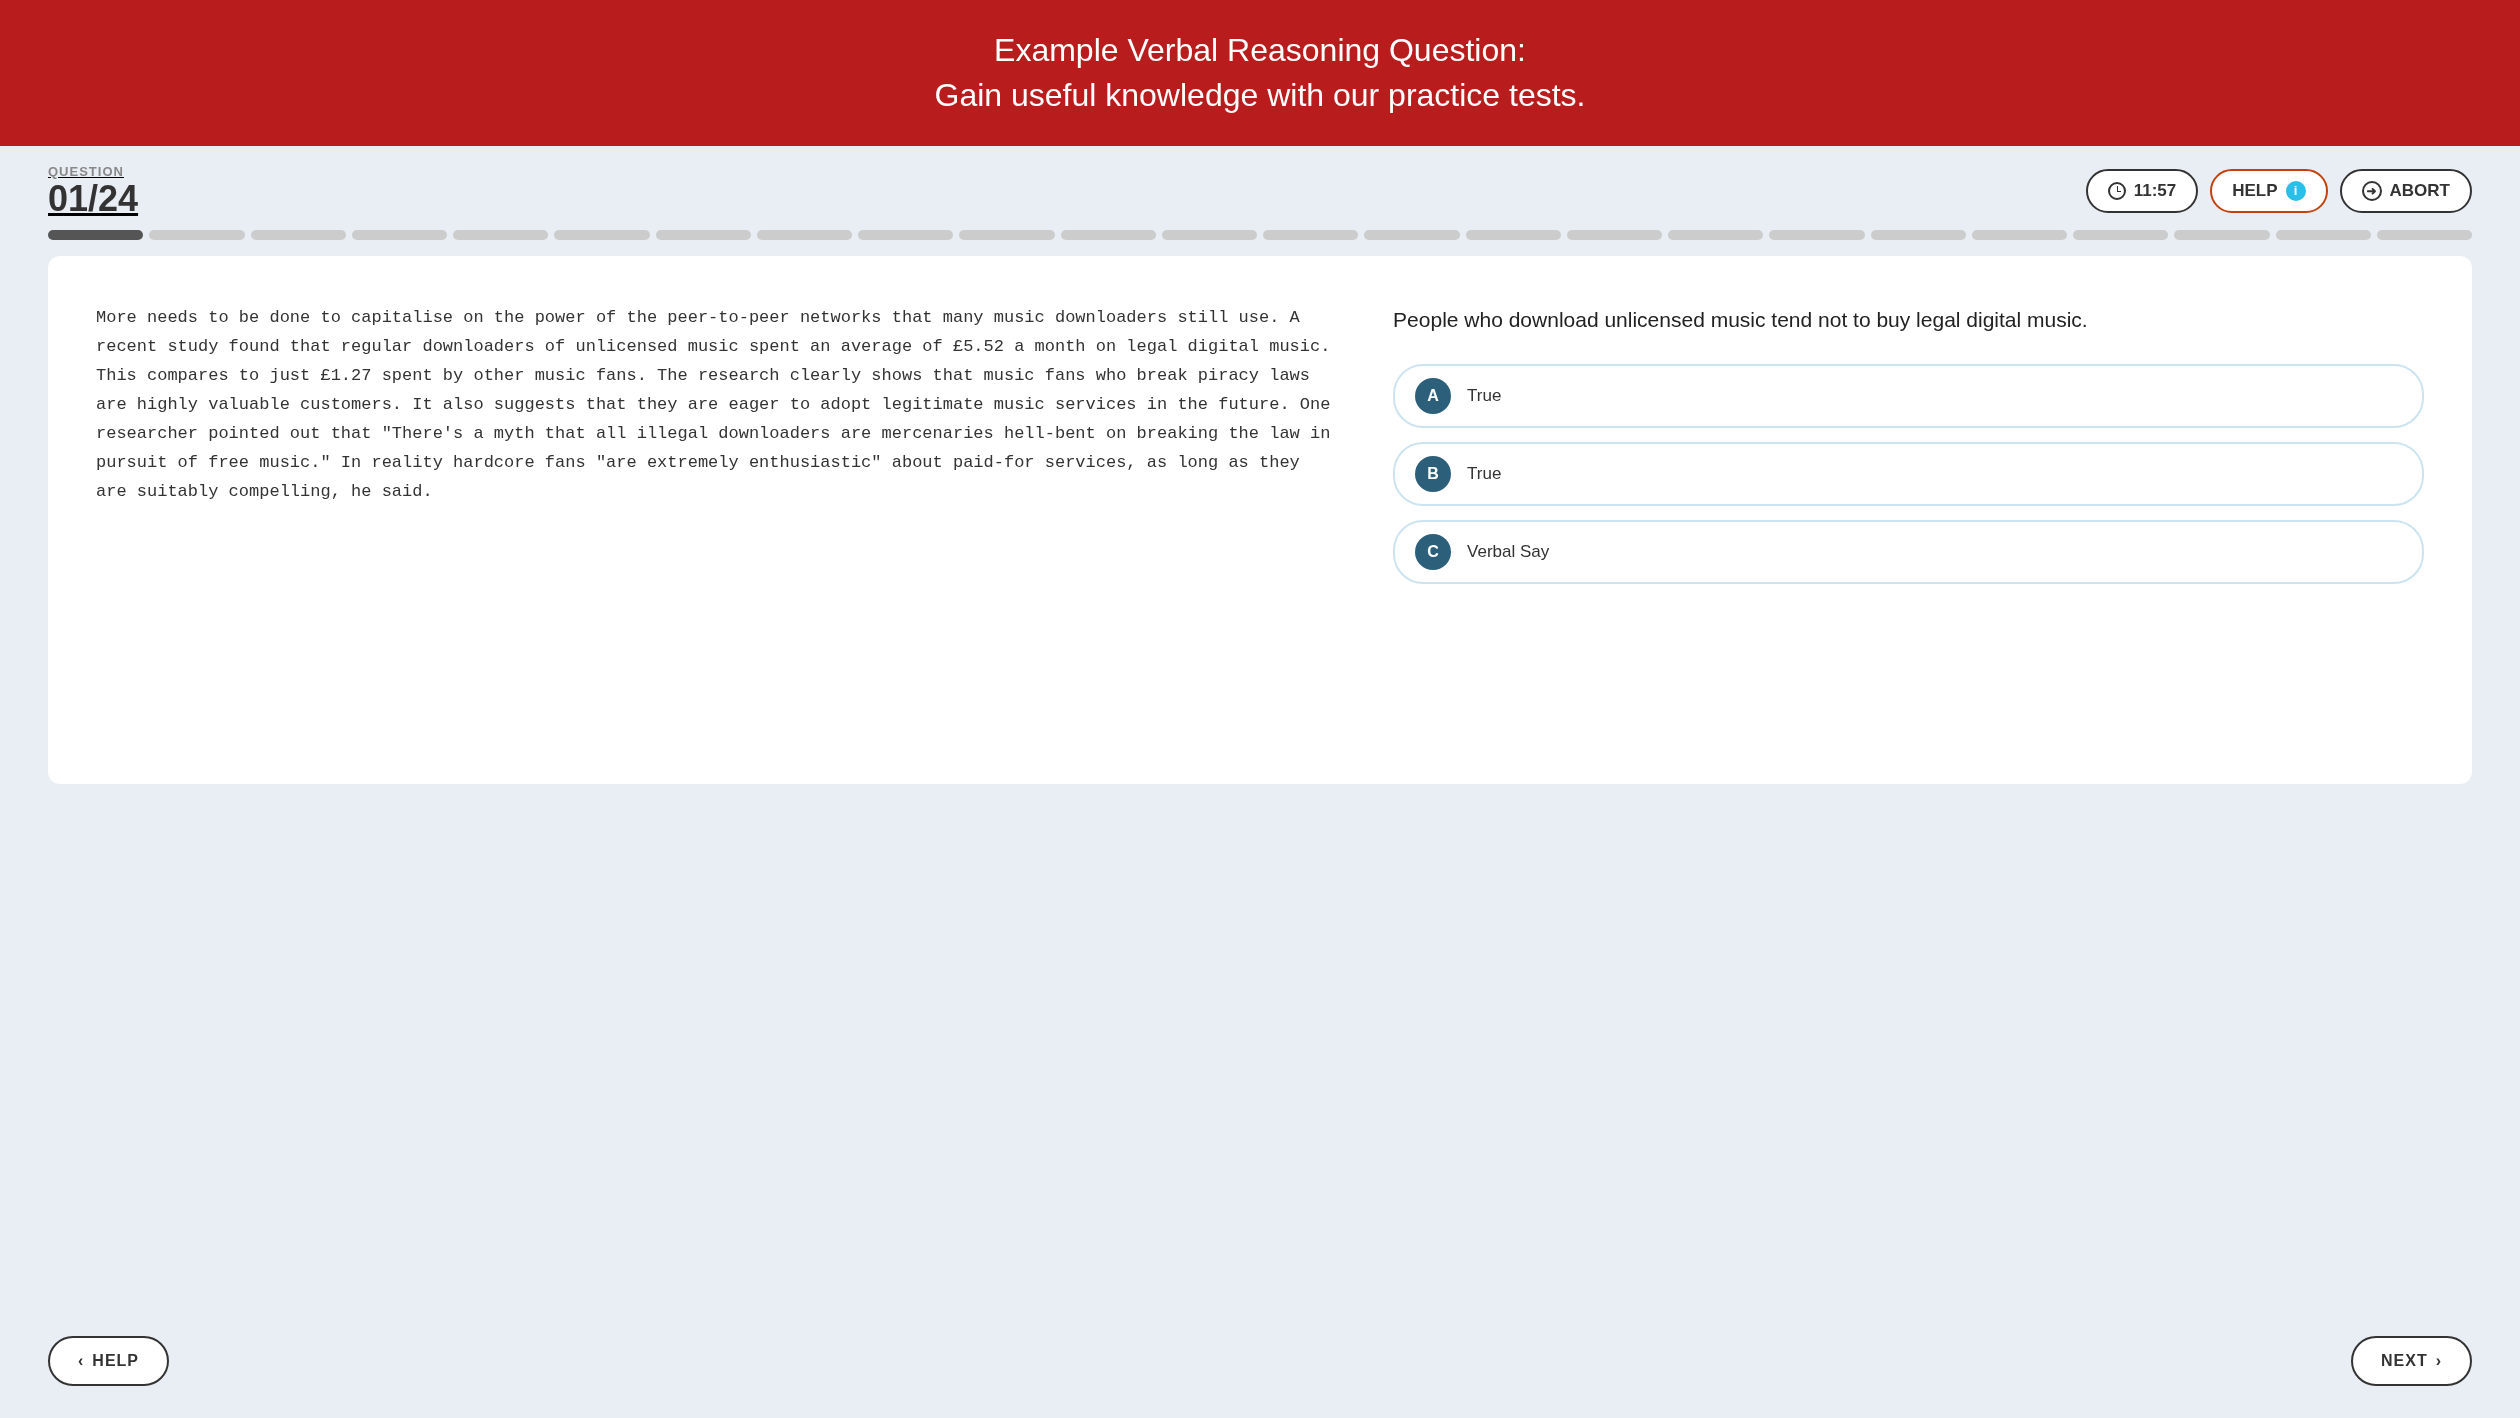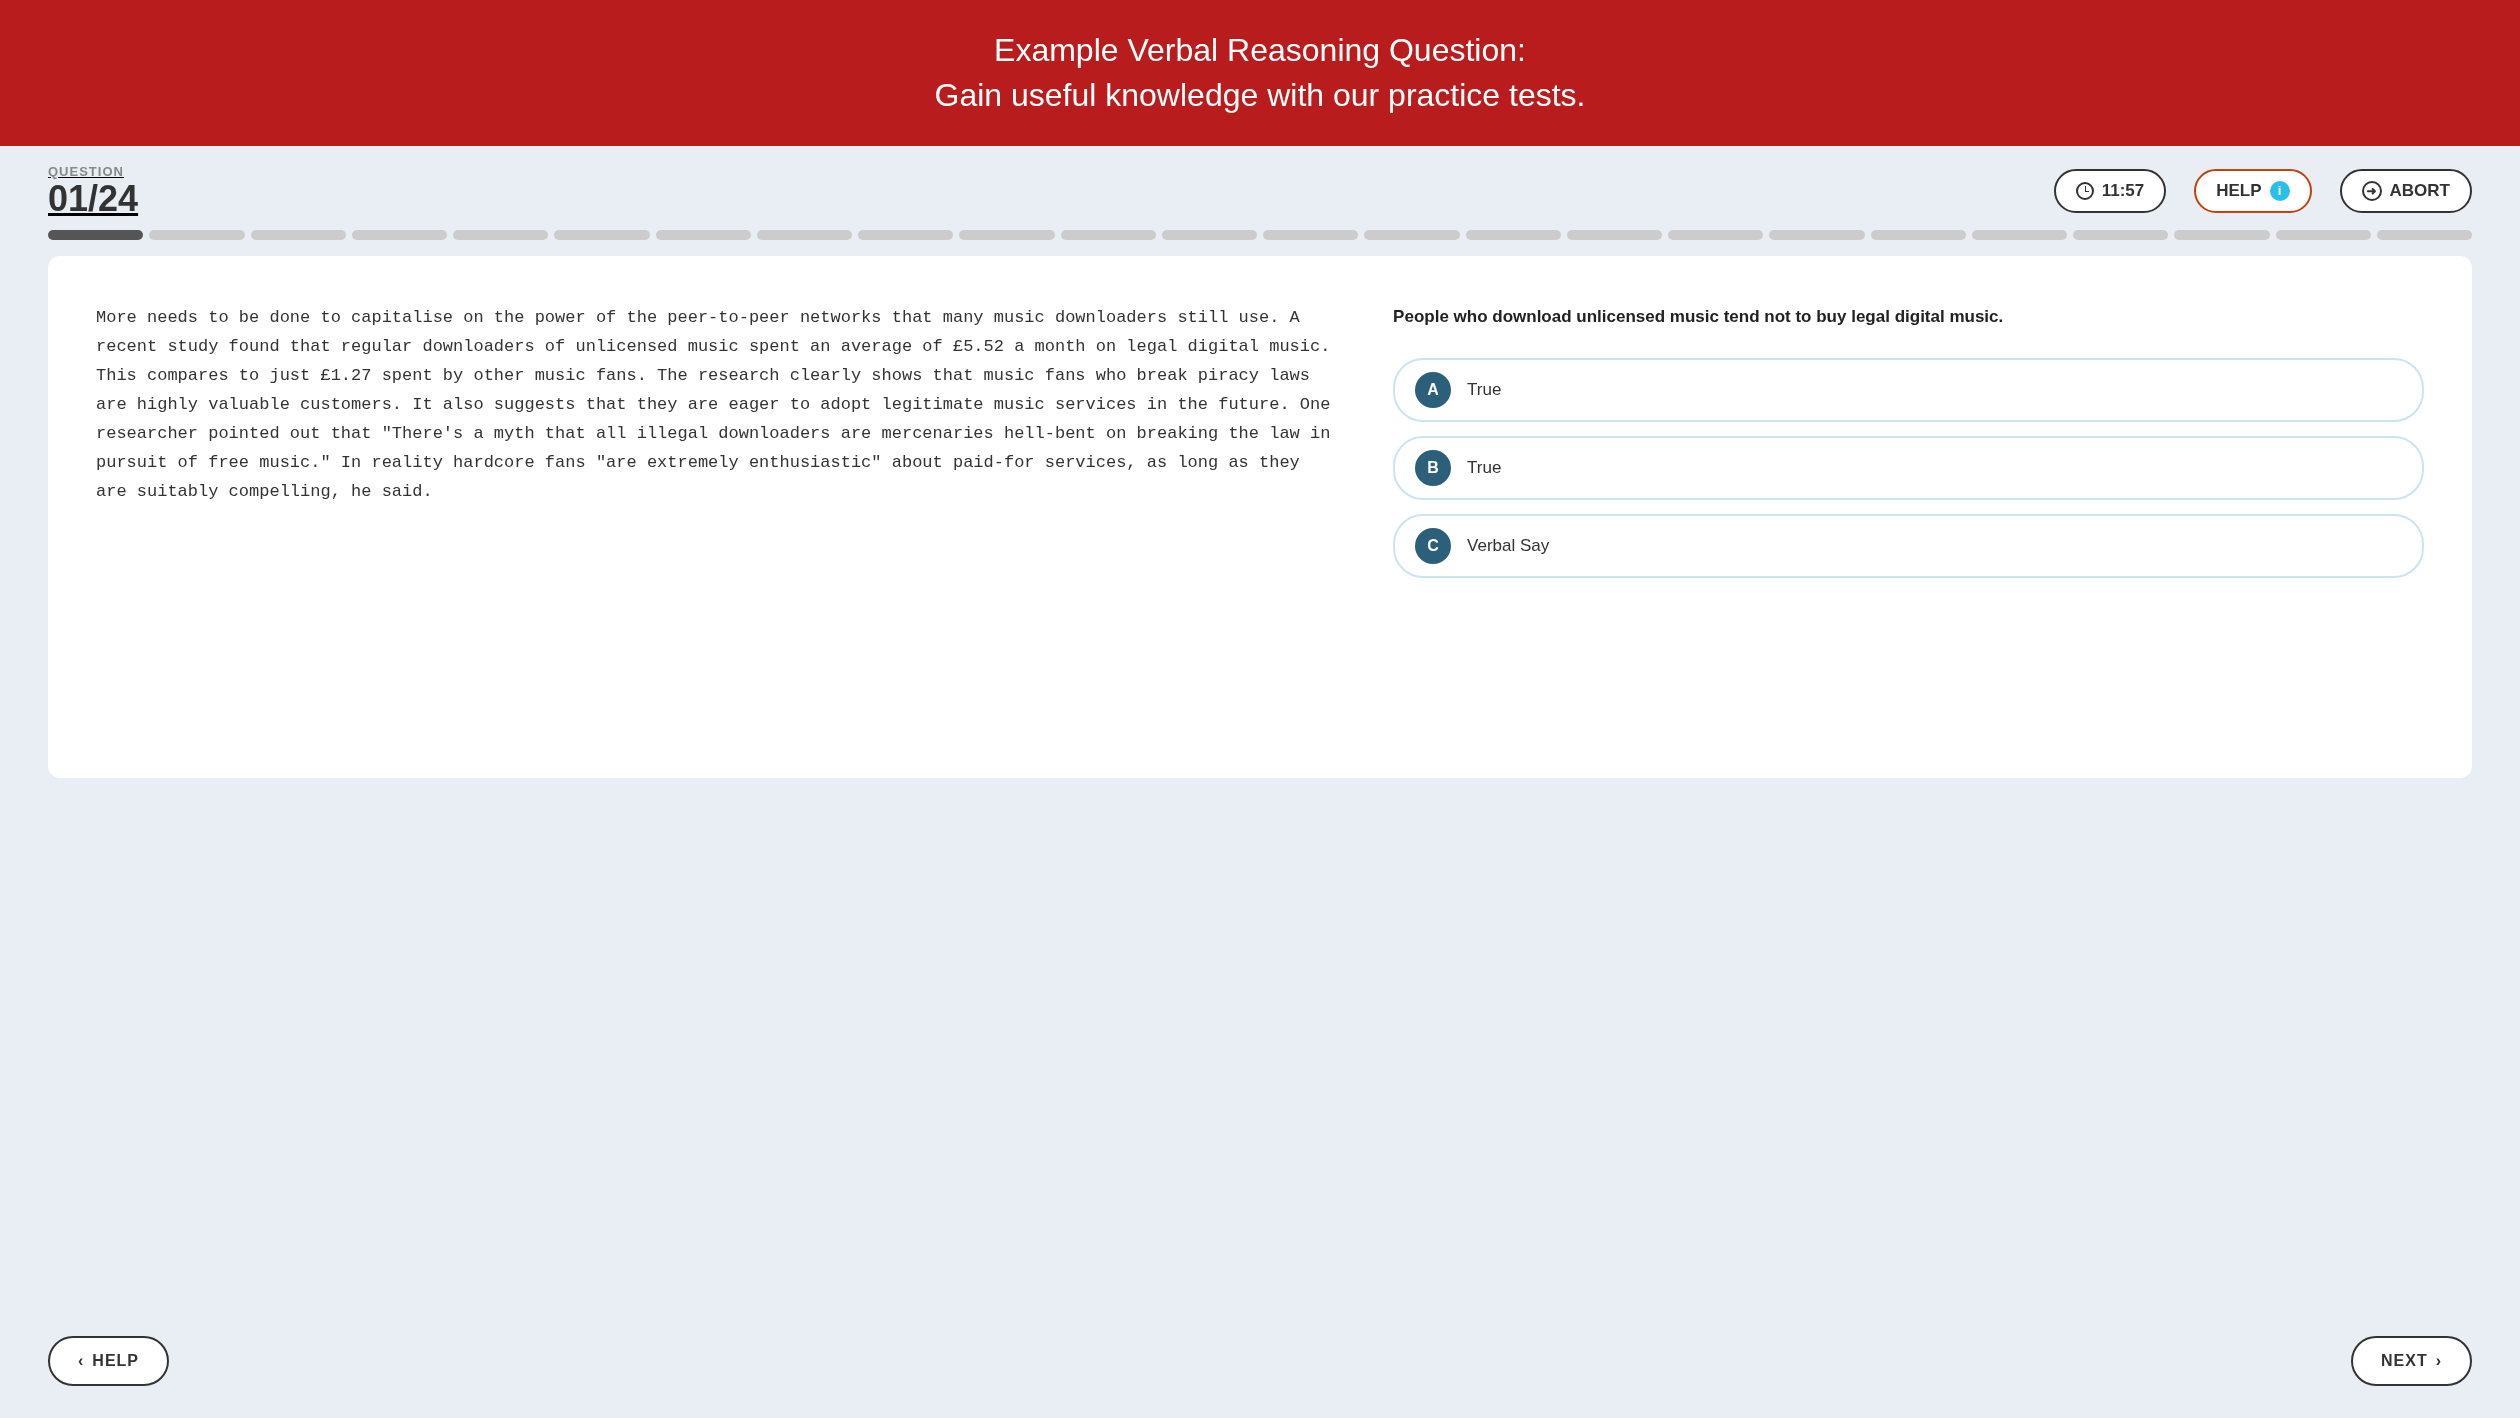--- a/index.html
+++ b/index.html
@@ -45,21 +45,21 @@
       text-transform: uppercase;
     }
     .question-label .question-number {
       font-size: 36px;
       font-weight: 700;
       color: #333;
       line-height: 1.1;
     }
     .toolbar {
       display: flex;
-      gap: 28px;
+      gap: 12px;
     }
     .timer-btn {
       display: flex;
       align-items: center;
       gap: 8px;
       border: 2px solid #333;
       border-radius: 30px;
       padding: 10px 20px;
       background: white;
       font-size: 17px;
@@ -183,22 +183,22 @@
       font-size: 17px;
       line-height: 1.7;
       color: #333;
       font-family: Liberation Mono, monospace;
     }
     .question-section {
       flex: 1;
       padding-top: 0;
     }
     .question-statement {
-      font-size: 17px;
-      font-weight: 700;
+      font-size: 21px;
+      font-weight: 400;
       color: #222;
       margin-bottom: 28px;
       line-height: 1.5;
     }
     .answer-options {
       display: flex;
       flex-direction: column;
       gap: 14px;
     }
     .answer-option {

